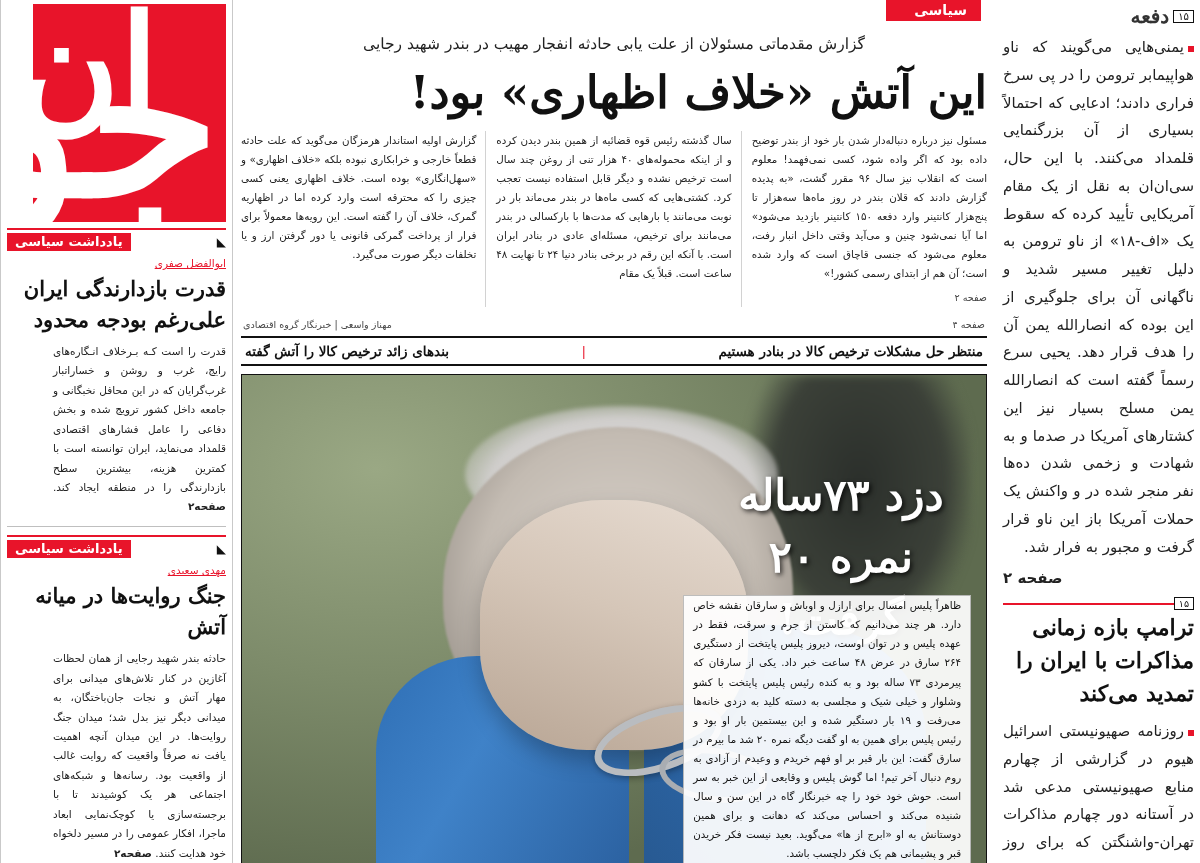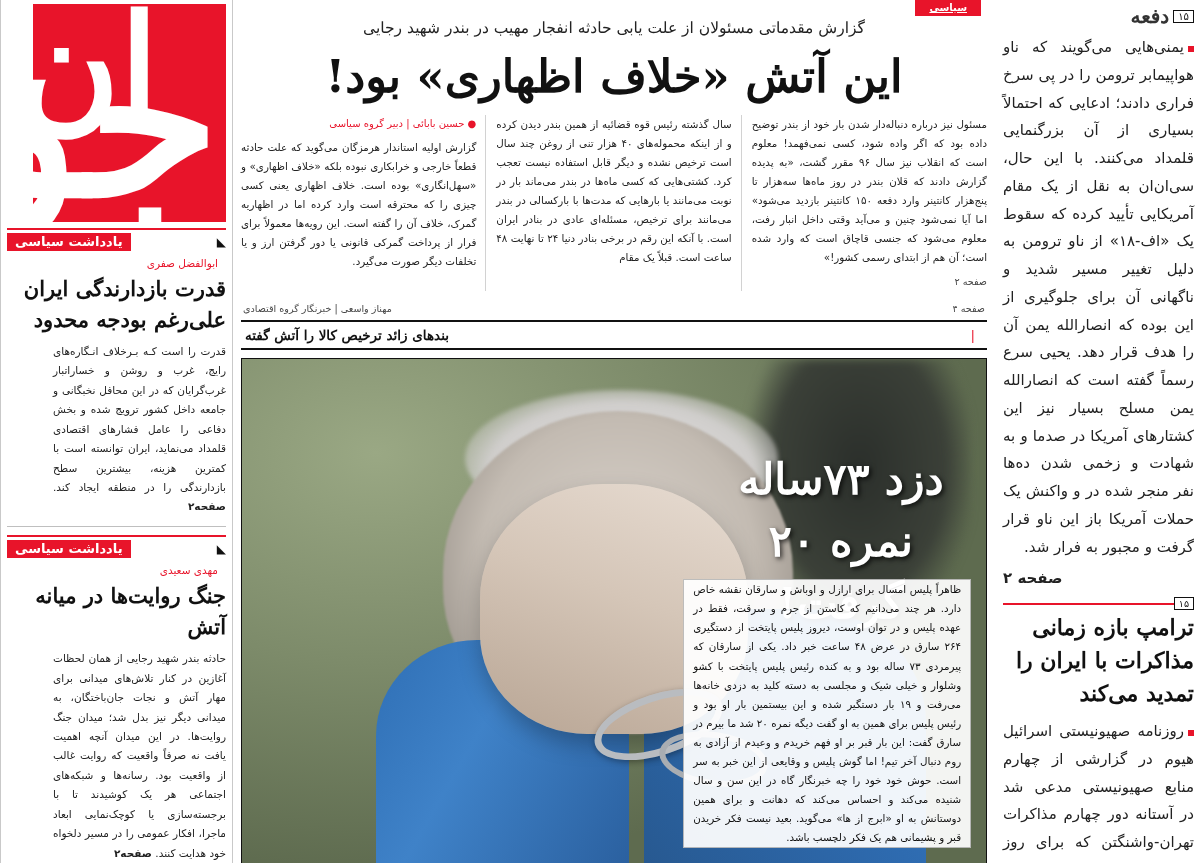--- a/index.html
+++ b/index.html
@@ -60,21 +60,21 @@
     padding-top:3px;margin-bottom:4px;
   }
   .side-kicker .k-label{
     background:#e8142a;color:#fff;font-size:13px;
     padding:1px 8px 2px 8px;font-weight:bold;
   }
   .side-kicker .k-arrow{
     color:#111;font-size:12px;
   }
   .side-author{
-    color:#e8142a;font-size:10.5px;text-align:right;margin:2px 8px 3px 0;
+    color:#e8142a;font-size:10.5px;text-align:right;margin:2px 0 3px 0;text-decoration:underline;
   }
   .side-head{
     font-family:"DejaVu Serif", serif;
     font-weight:bold;font-size:21px;line-height:1.45;
     text-align:right;margin:2px 0 7px 0;
   }
   .side-body{
     font-size:10.5px;line-height:1.85;text-align:justify;
     color:#222;
     margin-left:46px;
@@ -87,32 +87,30 @@
     flex:1 1 auto;
     border-left:1px solid #c9c9c9;
     padding:0 8px;box-sizing:border-box;
     display:flex;flex-direction:column;
   }
   .top-tag-row{
     display:flex;justify-content:flex-start;align-items:flex-start;
     height:20px;
   }
   .tag-politic{
-    background:#e8142a;color:#fff;font-size:10px;font-weight:bold;
-    padding:2px 14px 3px 14px;
+    background:#e8142a;color:#fff;font-size:14px;font-weight:bold;
+    padding:2px 14px 3px 28px;
     margin-right:6px;
-    text-decoration:underline;
   }
   .overline{
     text-align:center;font-size:15.5px;line-height:1.6;
-    margin:0 10px 2px 10px;color:#222;
+    margin:12px 10px 2px 10px;color:#222;
     font-family:"DejaVu Serif", serif;
   }
   .main-head{
-    text-align:center;
     font-family:"DejaVu Serif", serif;
     font-weight:bold;
     font-size:45px;
     line-height:1.25;
     margin:6px 0 10px 0;
     letter-spacing:-1px;
   }
   .lead-cols{
     display:flex;flex-direction:row;gap:10px;
     font-size:10.3px;line-height:1.85;text-align:justify;
@@ -293,34 +291,31 @@
 
     <div class="lead-cols">
       <div class="c">
         <div>مسئول نیز درباره دنباله‌دار شدن بار خود از بندر توضیح داده بود که اگر واده شود، کسی نمی‌فهمد! معلوم است که انقلاب نیز سال ۹۶ مقرر گشت، «به پدیده گزارش دادند که قلان بندر در روز ماه‌ها سه‌هزار تا پنج‌هزار کانتینر وارد دفعه ۱۵۰ کانتینر بازدید می‌شود» اما آیا نمی‌شود چنین و می‌آید وقتی داخل انبار رفت، معلوم می‌شود که جنسی قاچاق است که وارد شده است؛ آن هم از ابتدای رسمی کشور!»</div>
         <div class="refline">صفحه ۲</div>
       </div>
       <div class="c">
         <div>سال گذشته رئیس قوه قضائیه از همین بندر دیدن کرده و از اینکه محموله‌های ۴۰ هزار تنی از روغن چند سال است ترخیص نشده و دیگر قابل استفاده نیست تعجب کرد. کشتی‌هایی که کسی ماه‌ها در بندر می‌ماند بار در نوبت می‌مانند یا بارهایی که مدت‌ها با بارکسالی در بندر می‌مانند برای ترخیص، مسئله‌ای عادی در بنادر ایران است. با آنکه این رقم در برخی بنادر دنیا ۲۴ تا نهایت ۴۸ ساعت است. قبلاً یک مقام</div>
       </div>
       <div class="c">
-        <div class="byline">
-          <span class="dot">●</span>
-          <span>حسین بابائی | دبیر گروه سیاسی</span>
-        </div>
         <div>گزارش اولیه استاندار هرمزگان می‌گوید که علت حادثه قطعاً خارجی و خرابکاری نبوده بلکه «خلاف اظهاری» و «سهل‌انگاری» بوده است. خلاف اظهاری یعنی کسی چیزی را که محترقه است وارد کرده اما در اظهاریه گمرک، خلاف آن را گفته است. این رویه‌ها معمولاً برای فرار از پرداخت گمرکی قانونی یا دور گرفتن ارز و یا تخلفات دیگر صورت می‌گیرد.</div>
       </div>
     </div>
 
     <div class="refline" style="display:flex;justify-content:space-between;padding:0 2px 4px 2px;">
       <span>صفحه ۴</span>
       <span>مهناز واسعی | خبرنگار گروه اقتصادی</span>
     </div>
 
     <div class="banner-strip">
+      <span>منتظر حل مشکلات ترخیص کالا در بنادر هستیم</span>
       <span class="sep">|</span>
       <span>بندهای زائد ترخیص کالا را آتش گفته</span>
     </div>
 
     <div class="photo-block">
       <div class="photo-bg"></div>
       <div class="blur-person"></div>
       <div class="hair-shape"></div>
       <div class="head-shape"></div>
       <div class="arm-left"></div>

